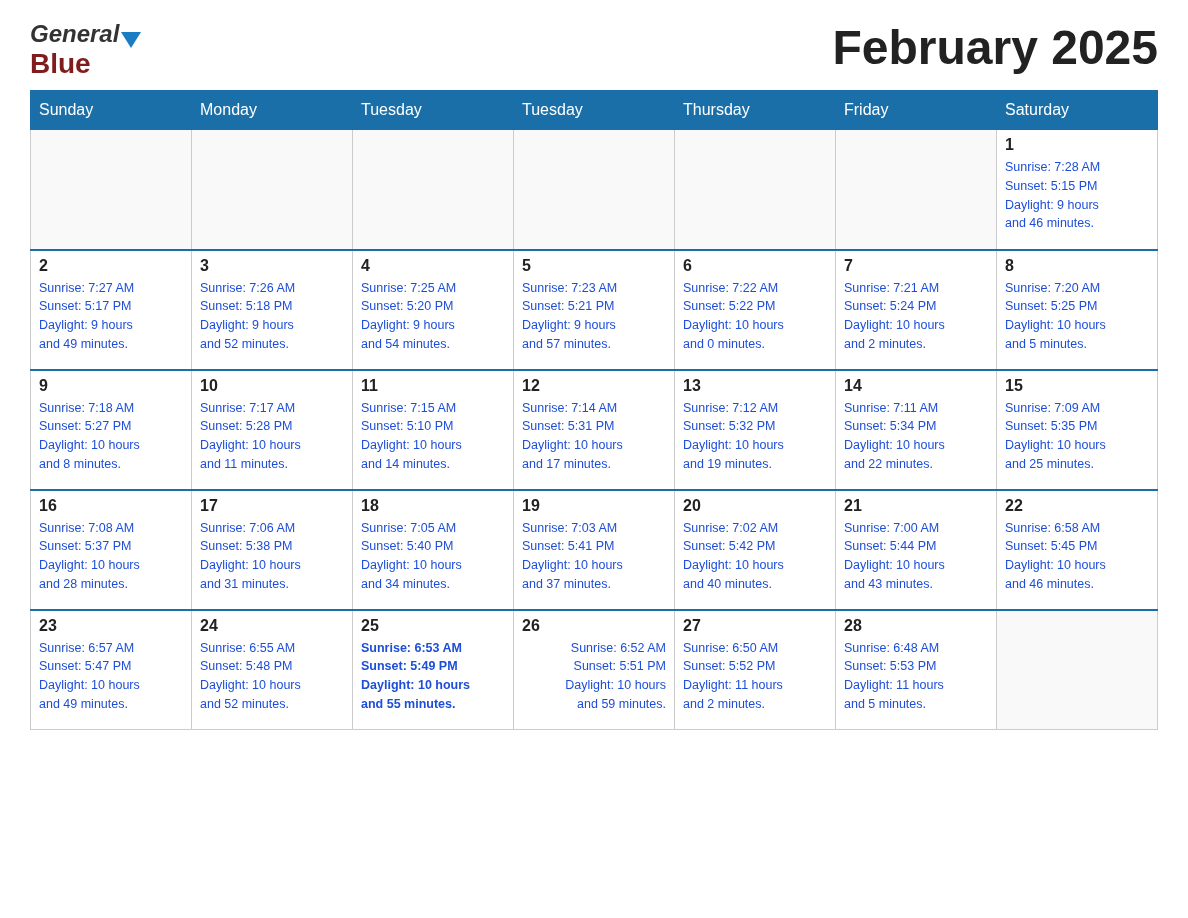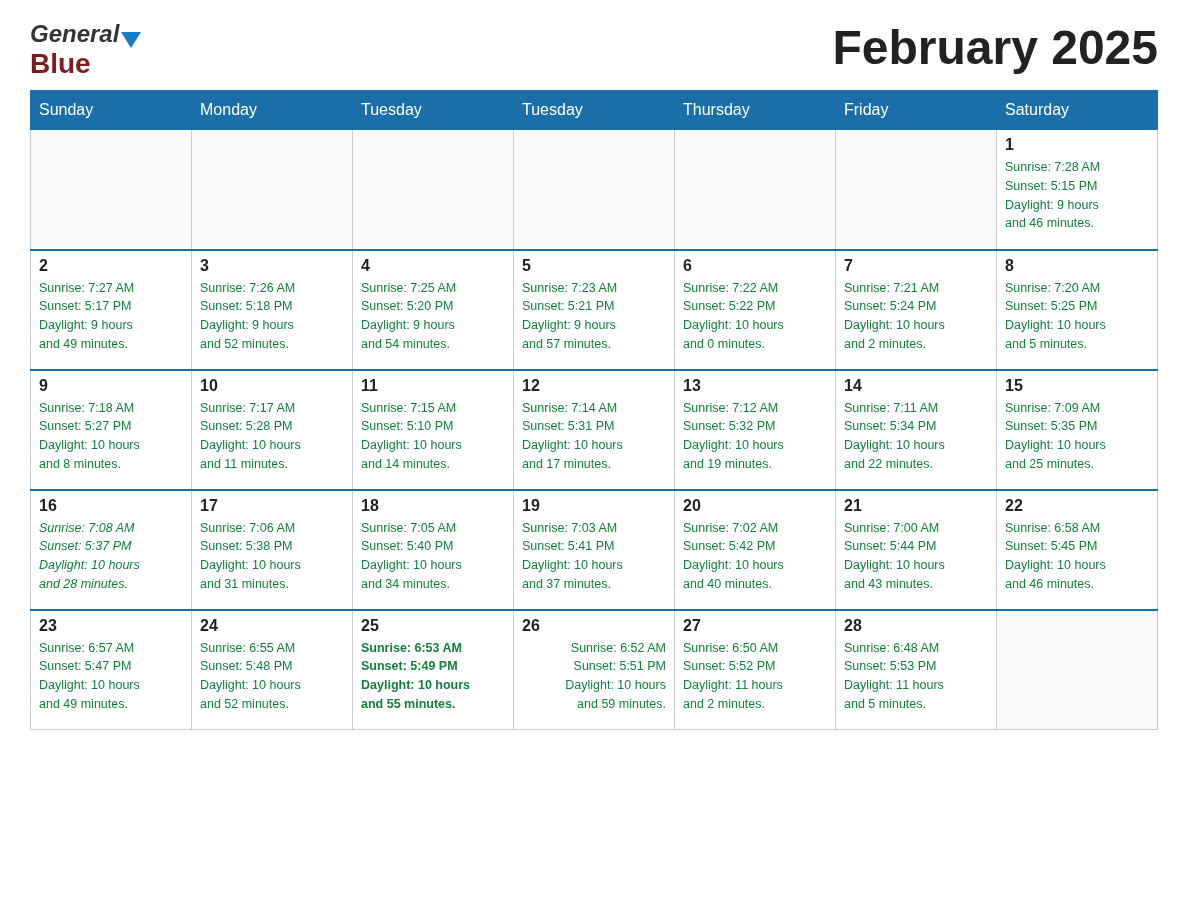--- a/index.html
+++ b/index.html
@@ -81,21 +81,21 @@
       background: #f9f9f9;
     }
     .day-number {
       font-size: 16px;
       font-weight: bold;
       color: #222;
       margin-bottom: 4px;
     }
     .day-info {
       font-size: 12.5px;
-      color: #15803d;
+      color: #1d4ed8;
       line-height: 1.5;
     }
     .row-border td {
       border-top: 2px solid #1a6fa8;
     }
   </style>
 </head>
 <body>
 
 <div class="header">
@@ -237,21 +237,21 @@
           <div class="day-number">15</div>
           <div class="day-info" style="white-space: pre-line;">Sunrise: 7:09 AM
 Sunset: 5:35 PM
 Daylight: 10 hours
 and 25 minutes.</div>
         </td>
       </tr>
       <tr class="row-border">
         <td>
           <div class="day-number">16</div>
-          <div class="day-info" style="white-space: pre-line; font-style: italic;">Sunrise: 7:08 AM
+          <div class="day-info" style="white-space: pre-line;">Sunrise: 7:08 AM
 Sunset: 5:37 PM
 Daylight: 10 hours
 and 28 minutes.</div>
         </td>
         <td>
           <div class="day-number">17</div>
           <div class="day-info" style="white-space: pre-line;">Sunrise: 7:06 AM
 Sunset: 5:38 PM
 Daylight: 10 hours
 and 31 minutes.</div>

